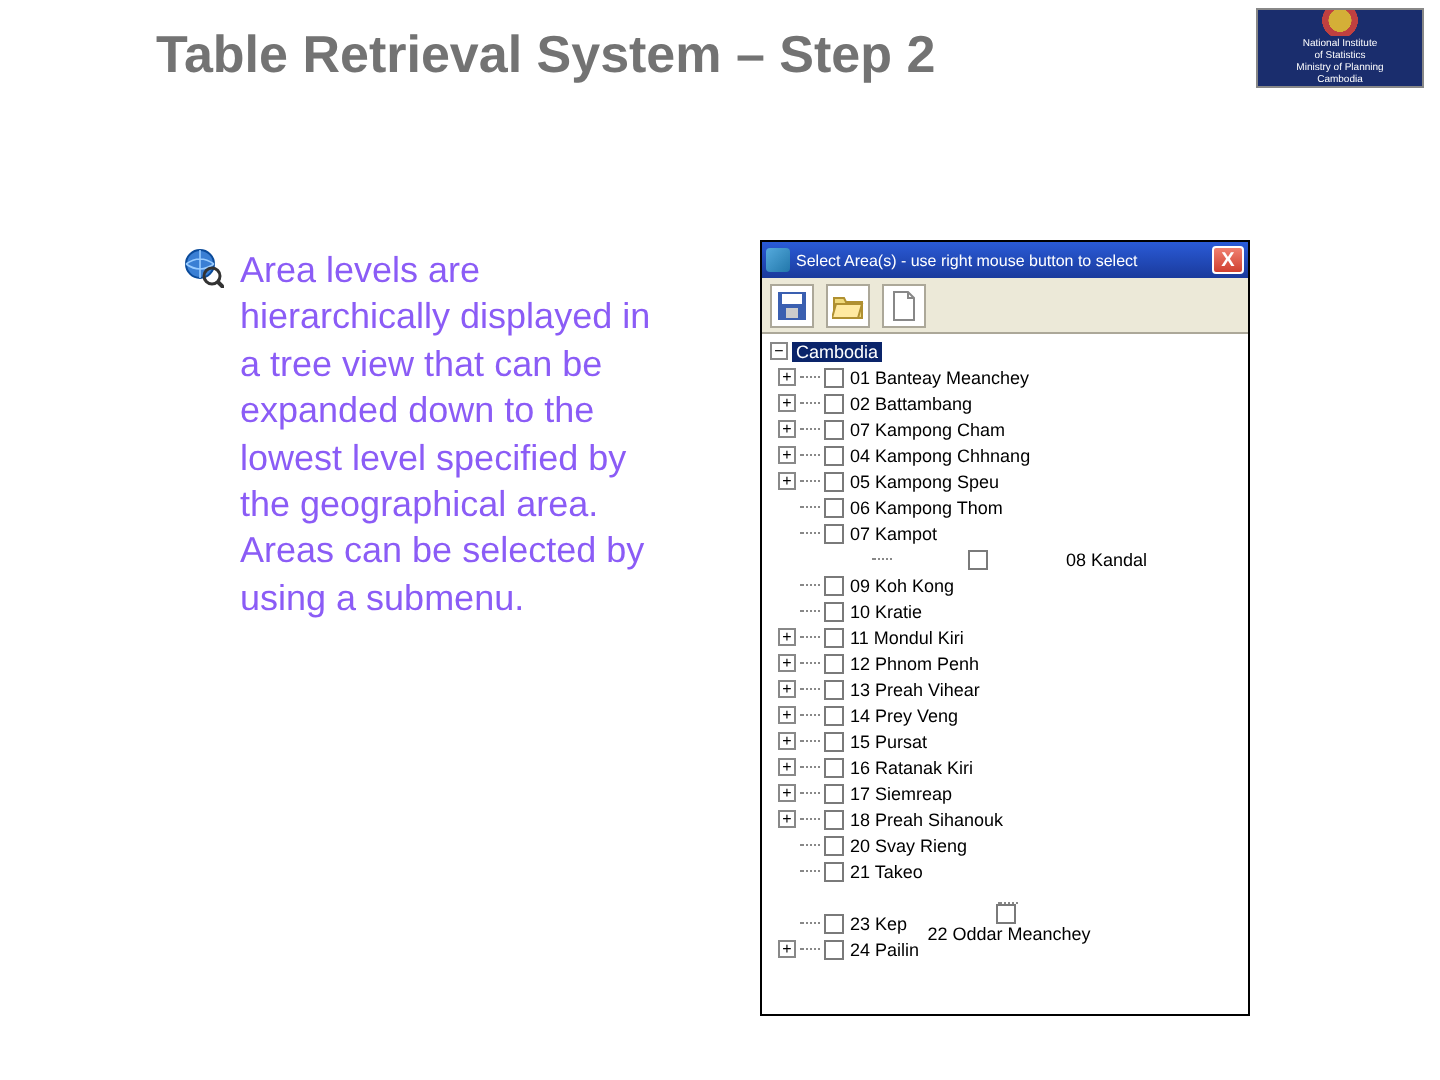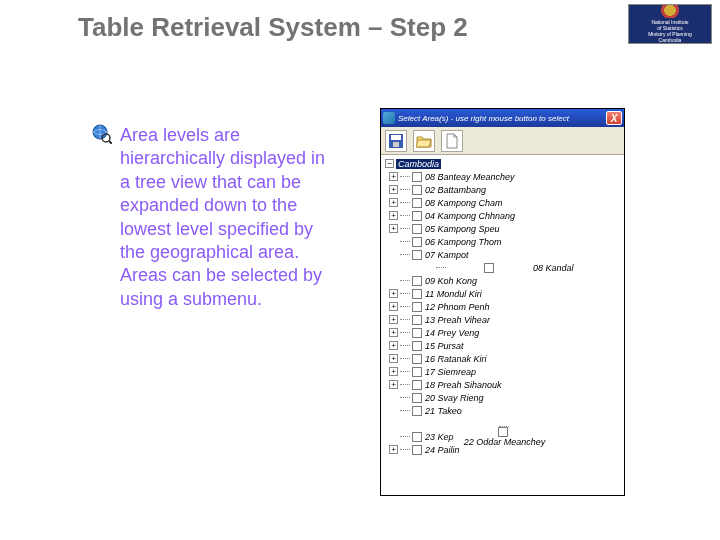--- a/index.html
+++ b/index.html
@@ -53,25 +53,24 @@
   .globe-icon {
     position: absolute;
     left: 92px;
     top: 124px;
     width: 20px;
     height: 20px;
   }
   .window {
     position: absolute;
     left: 380px;
-    top: 108px;
+    top: 120px;
     width: 245px;
     border: 1px solid #000;
     background: #ece9d8;
-    font-style: italic;
   }
   .win-titlebar {
     height: 18px;
     background: linear-gradient(#2a5bd7, #1a3a9c);
     display: flex;
     align-items: center;
     padding: 0 2px;
     color: #fff;
     font-size: 8px;
     font-family: Tahoma, sans-serif;
@@ -231,33 +230,33 @@
   <div class="tree">
     <div class="tree-item">
       <span class="expander">−</span>
       <span class="tree-root">Cambodia</span>
     </div>
     <div id="tree-items">
         <div class="tree-item" style="padding-left: 4px;">
           <span class="expander">+</span>
           <span class="dotline"></span>
           <span class="checkbox"></span>
-          <span>08 Banteay Meanchey</span>
+          <span>01 Banteay Meanchey</span>
         </div>
         <div class="tree-item" style="padding-left: 4px;">
           <span class="expander">+</span>
           <span class="dotline"></span>
           <span class="checkbox"></span>
           <span>02 Battambang</span>
         </div>
         <div class="tree-item" style="padding-left: 4px;">
           <span class="expander">+</span>
           <span class="dotline"></span>
           <span class="checkbox"></span>
-          <span>08 Kampong Cham</span>
+          <span>07 Kampong Cham</span>
         </div>
         <div class="tree-item" style="padding-left: 4px;">
           <span class="expander">+</span>
           <span class="dotline"></span>
           <span class="checkbox"></span>
           <span>04 Kampong Chhnang</span>
         </div>
         <div class="tree-item" style="padding-left: 4px;">
           <span class="expander">+</span>
           <span class="dotline"></span>
@@ -280,20 +279,26 @@
           <span class="expander empty"></span>
           <span class="dotline"></span>
           <span class="checkbox"></span>
           <span>08 Kandal</span>
         </div>
         <div class="tree-item" style="padding-left: 4px; align-items: center;">
           <span class="expander empty"></span>
           <span class="dotline"></span>
           <span class="checkbox"></span>
           <span>09 Koh Kong</span>
+        </div>
+        <div class="tree-item" style="padding-left: 4px;">
+          <span class="expander empty"></span>
+          <span class="dotline"></span>
+          <span class="checkbox"></span>
+          <span>10 Kratie</span>
         </div>
         <div class="tree-item" style="padding-left: 4px;">
           <span class="expander">+</span>
           <span class="dotline"></span>
           <span class="checkbox"></span>
           <span>11 Mondul Kiri</span>
         </div>
         <div class="tree-item" style="padding-left: 4px;">
           <span class="expander">+</span>
           <span class="dotline"></span>

